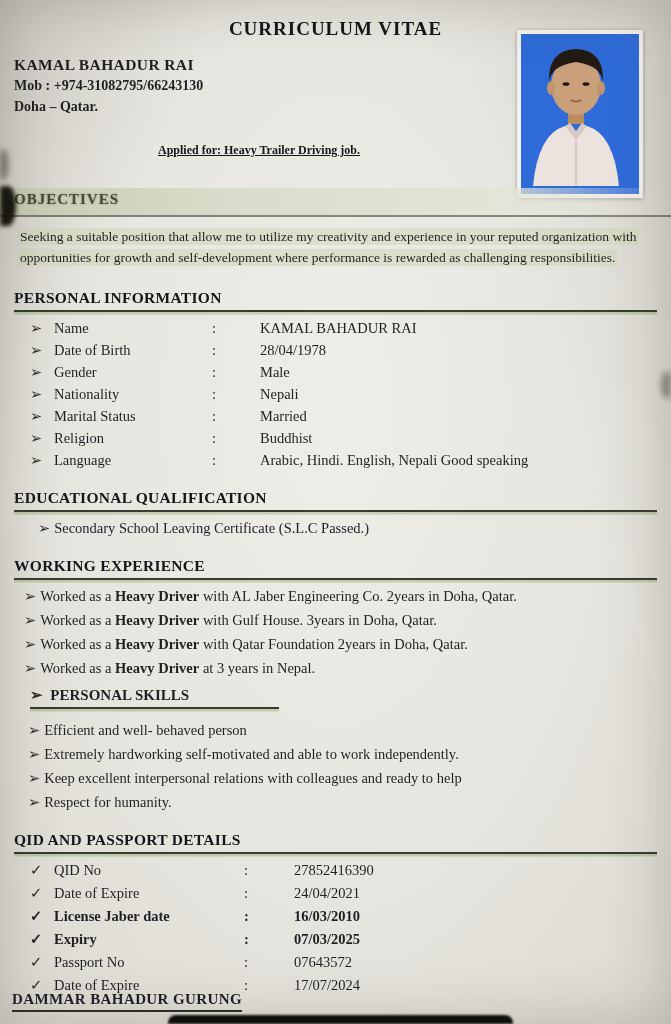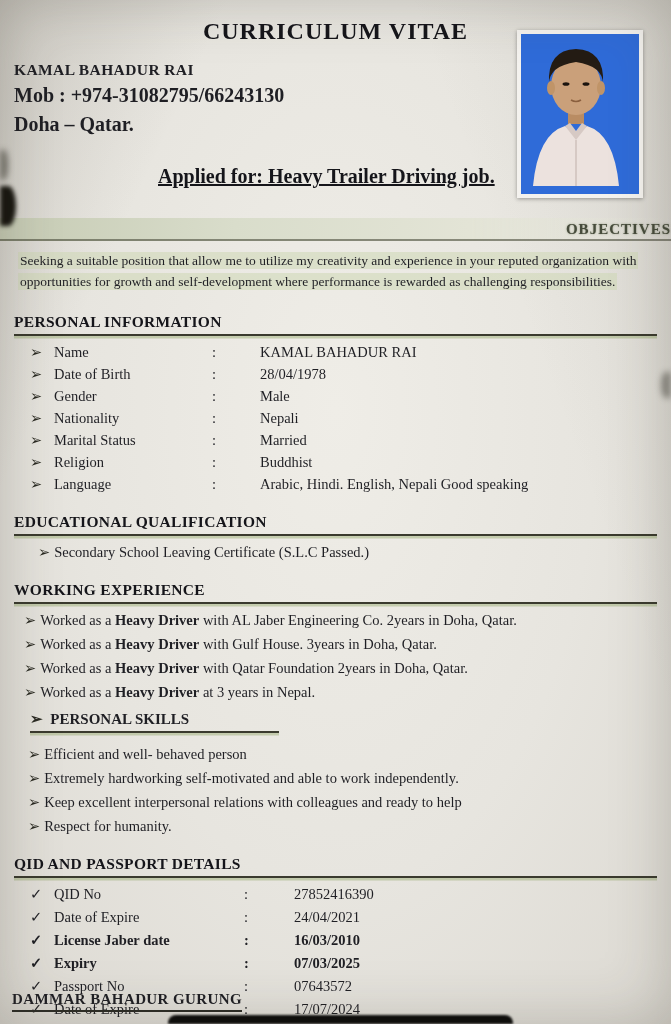--- a/index.html
+++ b/index.html
@@ -14,48 +14,47 @@
     font-family:"Liberation Serif", serif;
     color:#1f1f24;
     overflow:hidden;
   }
   .page::after {
     content:""; position:absolute; inset:0; pointer-events:none;
     box-shadow: inset 0 0 60px rgba(60,55,45,0.25);
   }
   .cv-title {
     text-align:center; padding-top:18px;
-    font-size:24px; font-weight:bold; letter-spacing:1px;
+    font-size:19px; font-weight:bold; letter-spacing:1px;
     color:#15151a;
   }
   .contact { margin:14px 0 0 14px; line-height:1.45; }
   .contact .name { font-weight:bold; font-size:15.5px; letter-spacing:0.4px; }
-  .contact .line { font-weight:bold; font-size:20px; }
+  .contact .line { font-weight:bold; font-size:14px; }
   .photo-frame {
     position:absolute; top:30px; right:28px;
     width:118px; height:160px;
     background:#f4f2ee; padding:4px;
     box-shadow:0 1px 4px rgba(0,0,0,0.35);
   }
   .photo-frame .photo-inner { width:100%; height:100%; background:#2f6bd8; overflow:hidden; }
   .applied-for {
     margin:26px 0 0 158px;
-    font-weight:bold; font-size:20px;
+    font-weight:bold; font-size:12px;
     text-decoration:underline;
     color:#15151a;
   }
   .obj-header {
     position:relative;
-    margin:30px 0 0 0; padding:3px 0 1px 14px;
+    margin:30px 0 0 0; padding:3px 0 7px 14px;
     font-weight:bold; font-size:15px; letter-spacing:1px;
     color:#474c3c;
     background:linear-gradient(to right, #c6cbb4 0%, #d9ddcb 35%, #e3e4d6 70%, rgba(0,0,0,0) 100%);
     border-bottom:2px solid rgba(60,62,45,0.55);
     text-shadow:0 0 2px rgba(90,100,70,0.6);
-    text-align:right;
   }
   .obj-body { margin:10px 20px 0 18px; font-size:13.5px; line-height:1.55; }
   .obj-body .hl { background:rgba(205,215,180,0.55); box-decoration-break:clone; padding:1px 2px; }
   .sec-h {
     margin:20px 14px 8px 14px; padding-bottom:3px;
     font-weight:bold; font-size:15.5px; letter-spacing:0.3px;
     color:#15151a;
     border-bottom:2.5px solid #3a3a2e;
     box-shadow:0 2.5px 0 rgba(140,162,95,0.40);
   }

